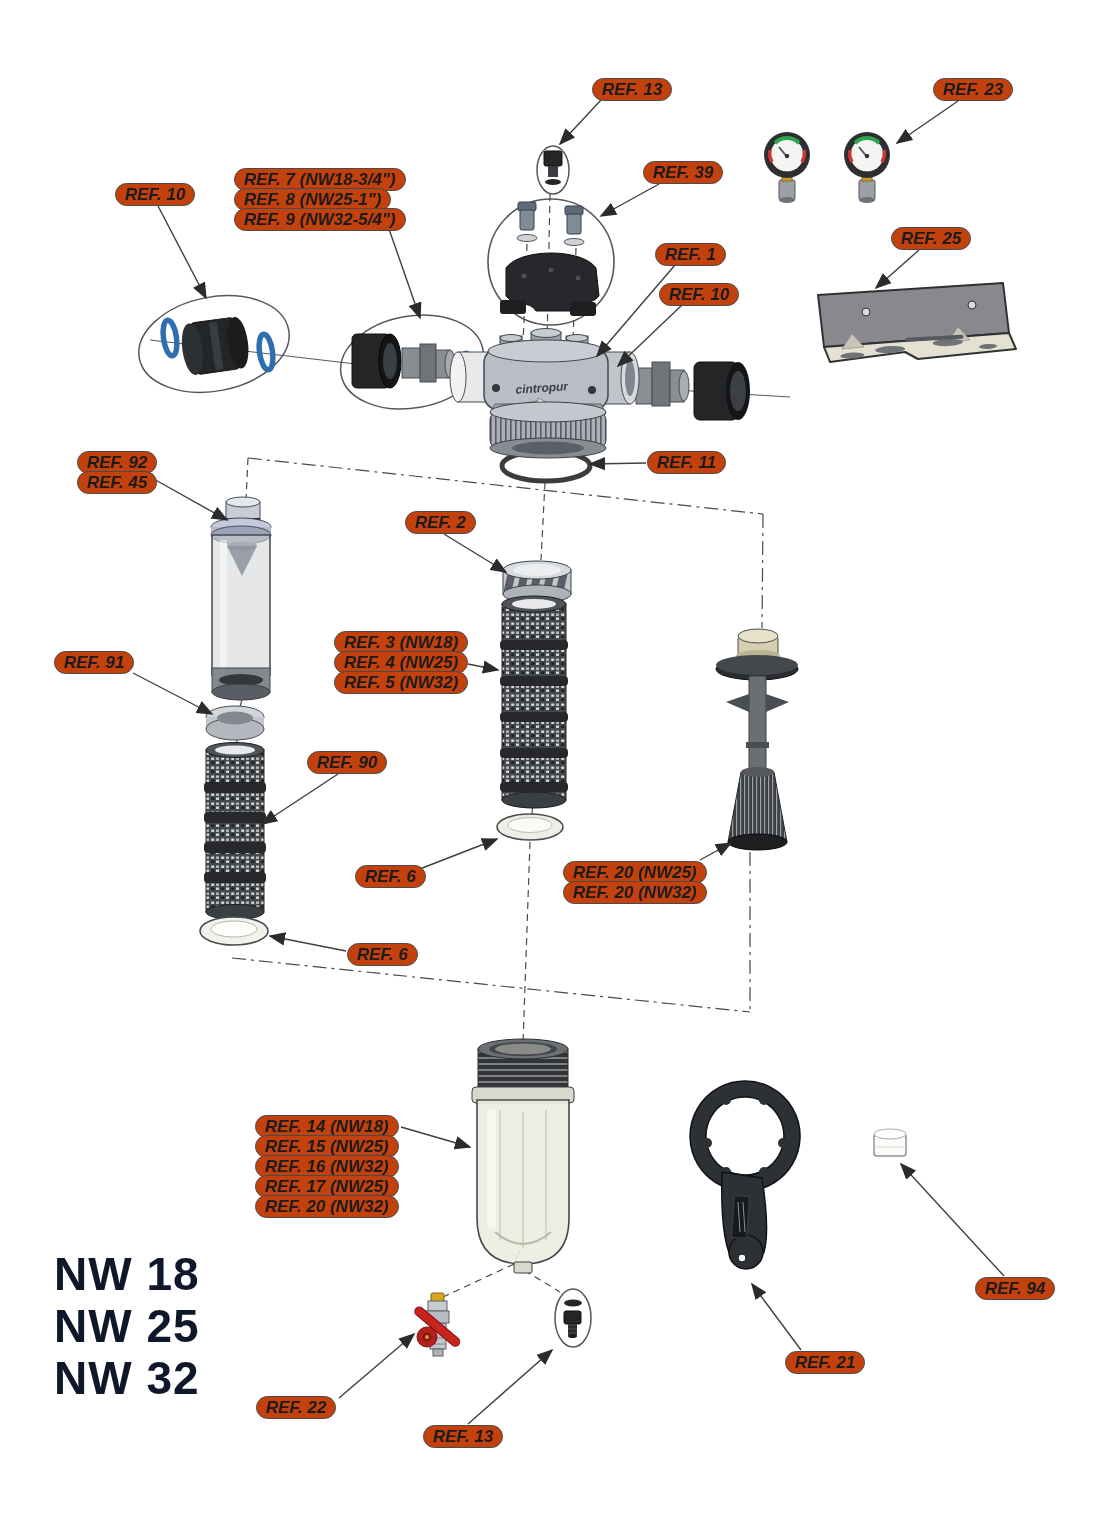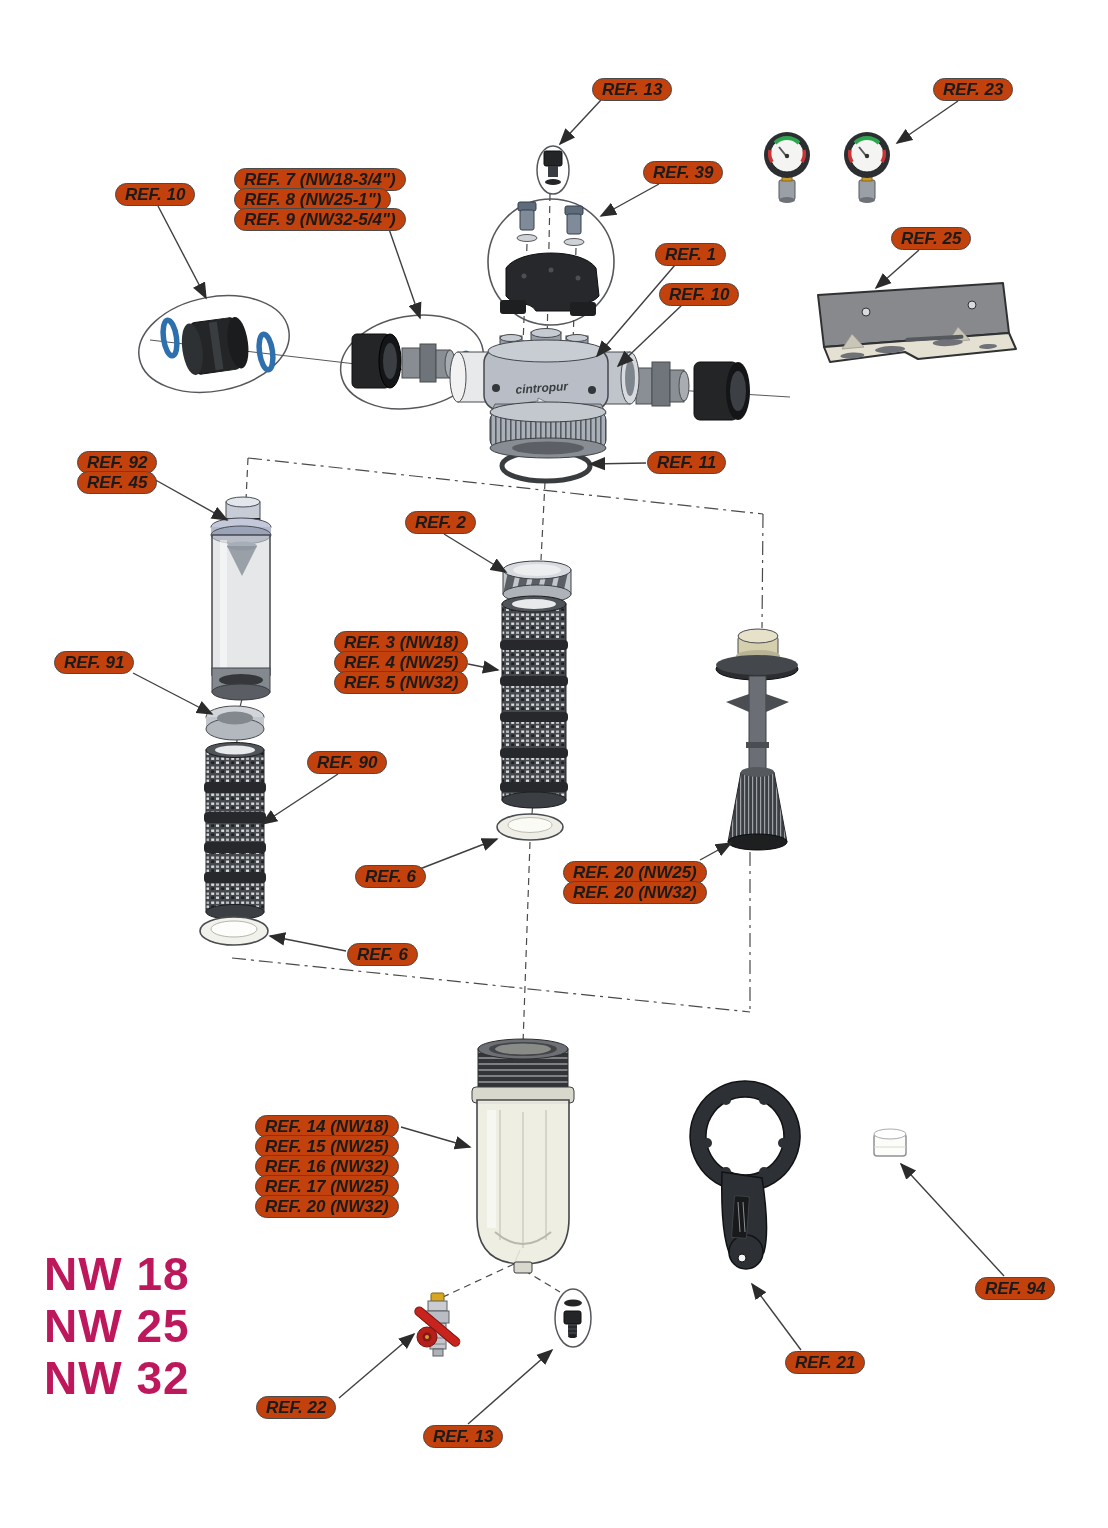--- a/index.html
+++ b/index.html
@@ -1,22 +1,22 @@
 <!DOCTYPE html>
 <html><head>
 <meta charset="utf-8">
 <style>
   html,body{margin:0;padding:0;background:#fff;}
   .canvas{position:relative;width:1108px;height:1528px;background:#ffffff;overflow:hidden;
           font-family:"Liberation Sans",sans-serif;}
   .pill{position:absolute;border:1.6px solid #4a4a4a;border-radius:14px;padding:0 9px;
         font:italic 600 17px/21px "Liberation Sans",sans-serif;color:#1b1b1b;background:#c2410c;
         white-space:nowrap;z-index:30;}
-  .nwline{position:absolute;left:44px;font:700 46px/52px "Liberation Sans",sans-serif;
-          color:#be185d;z-index:30;letter-spacing:1px;}
+  .nwline{position:absolute;left:54px;font:700 46px/52px "Liberation Sans",sans-serif;
+          color:#0f172a;z-index:30;letter-spacing:1px;}
   svg{position:absolute;left:0;top:0;z-index:10;}
 </style>
 </head>
 <body>
 
 <div class="canvas">
 
 <svg width="1108" height="1528" viewBox="0 0 1108 1528">
 <defs>
   <marker id="arw" viewBox="0 0 10 8" refX="9" refY="4" markerWidth="12" markerHeight="10" orient="auto">

